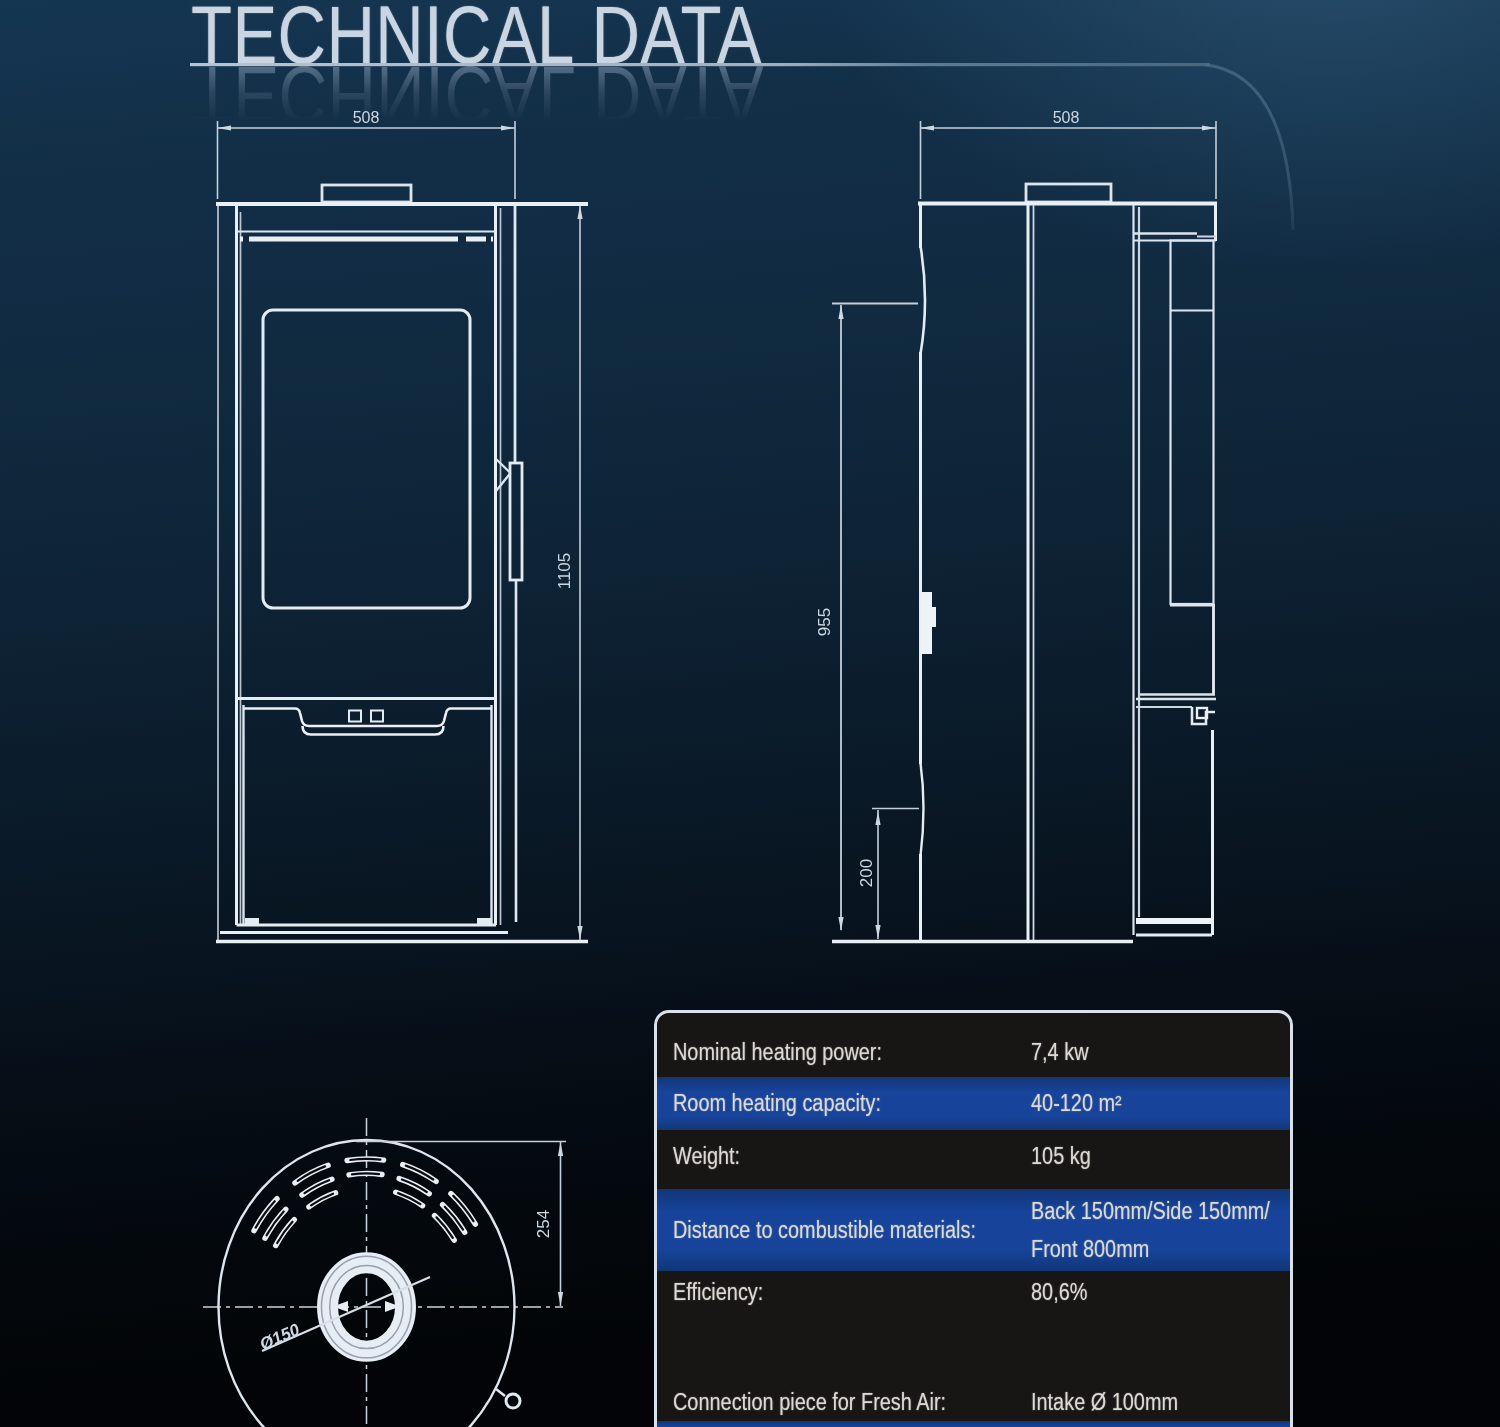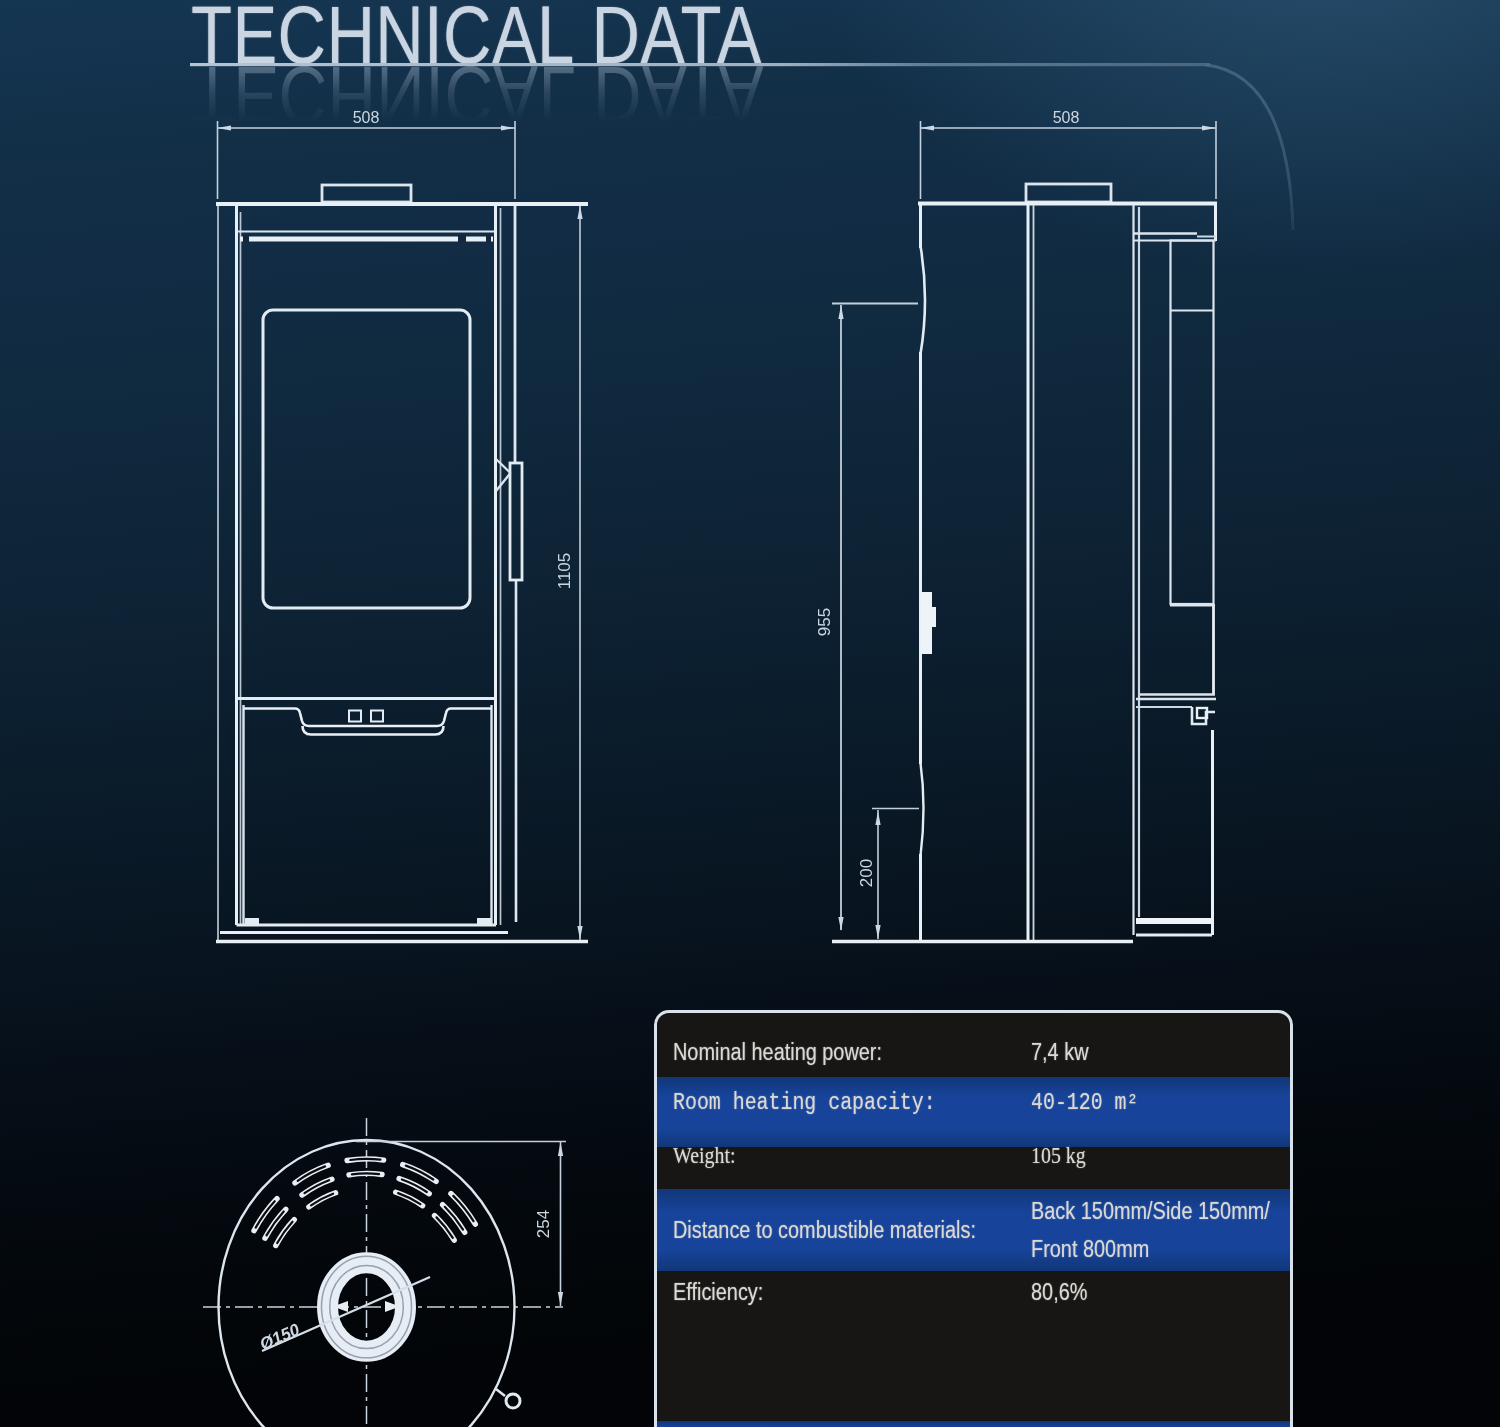--- a/index.html
+++ b/index.html
@@ -290,38 +290,42 @@
 </g>
   </svg>
 
   <div id="spec">
 
     <div class="row" style="top:0px; height:64px;">
       <span class="lab soft" style="top:26px;">Nominal heating power:</span>
       <span class="val soft" style="top:26px;">7,4 kw</span>
     </div>
 
-    <div class="row blue" style="top:64px; height:70px;font-family:Liberation Mono, monospace;">
+    <div class="row blue" style="top:64px; height:53px;">
       <span class="lab soft" style="top:13px;">Room heating capacity:</span>
       <span class="val soft" style="top:13px;">40-120 m²</span>
     </div>
 
-    <div class="row" style="top:117px; height:41px;font-family:Liberation Serif, serif;">
+    <div class="row" style="top:117px; height:41px;">
       <span class="lab soft" style="top:13px;">Weight:</span>
       <span class="val soft" style="top:13px;">105 kg</span>
     </div>
 
     <div class="row blue" style="top:168px; height:82px;margin-top:8px;">
       <span class="lab soft" style="top:28px;">Distance to combustible materials:</span>
       <span class="val soft" style="top:9px;">Back 150mm/Side 150mm/</span>
       <span class="val soft" style="top:47px;">Front 800mm</span>
     </div>
 
     <div class="row" style="top:250px; height:58px;text-align:center;">
       <span class="lab soft" style="top:16px;">Efficiency:</span>
       <span class="val soft" style="top:16px;">80,6%</span>
     </div>
 
 
+    <div class="row" style="top:366px; height:42px;">
+      <span class="lab soft" style="top:10px;">Connection piece for Fresh Air:</span>
+      <span class="val soft" style="top:10px;">Intake Ø 100mm</span>
+    </div>
 
     <div class="row blue" style="top:408px; height:20px;"></div>
   </div>
 </div>
 
 </body></html>

